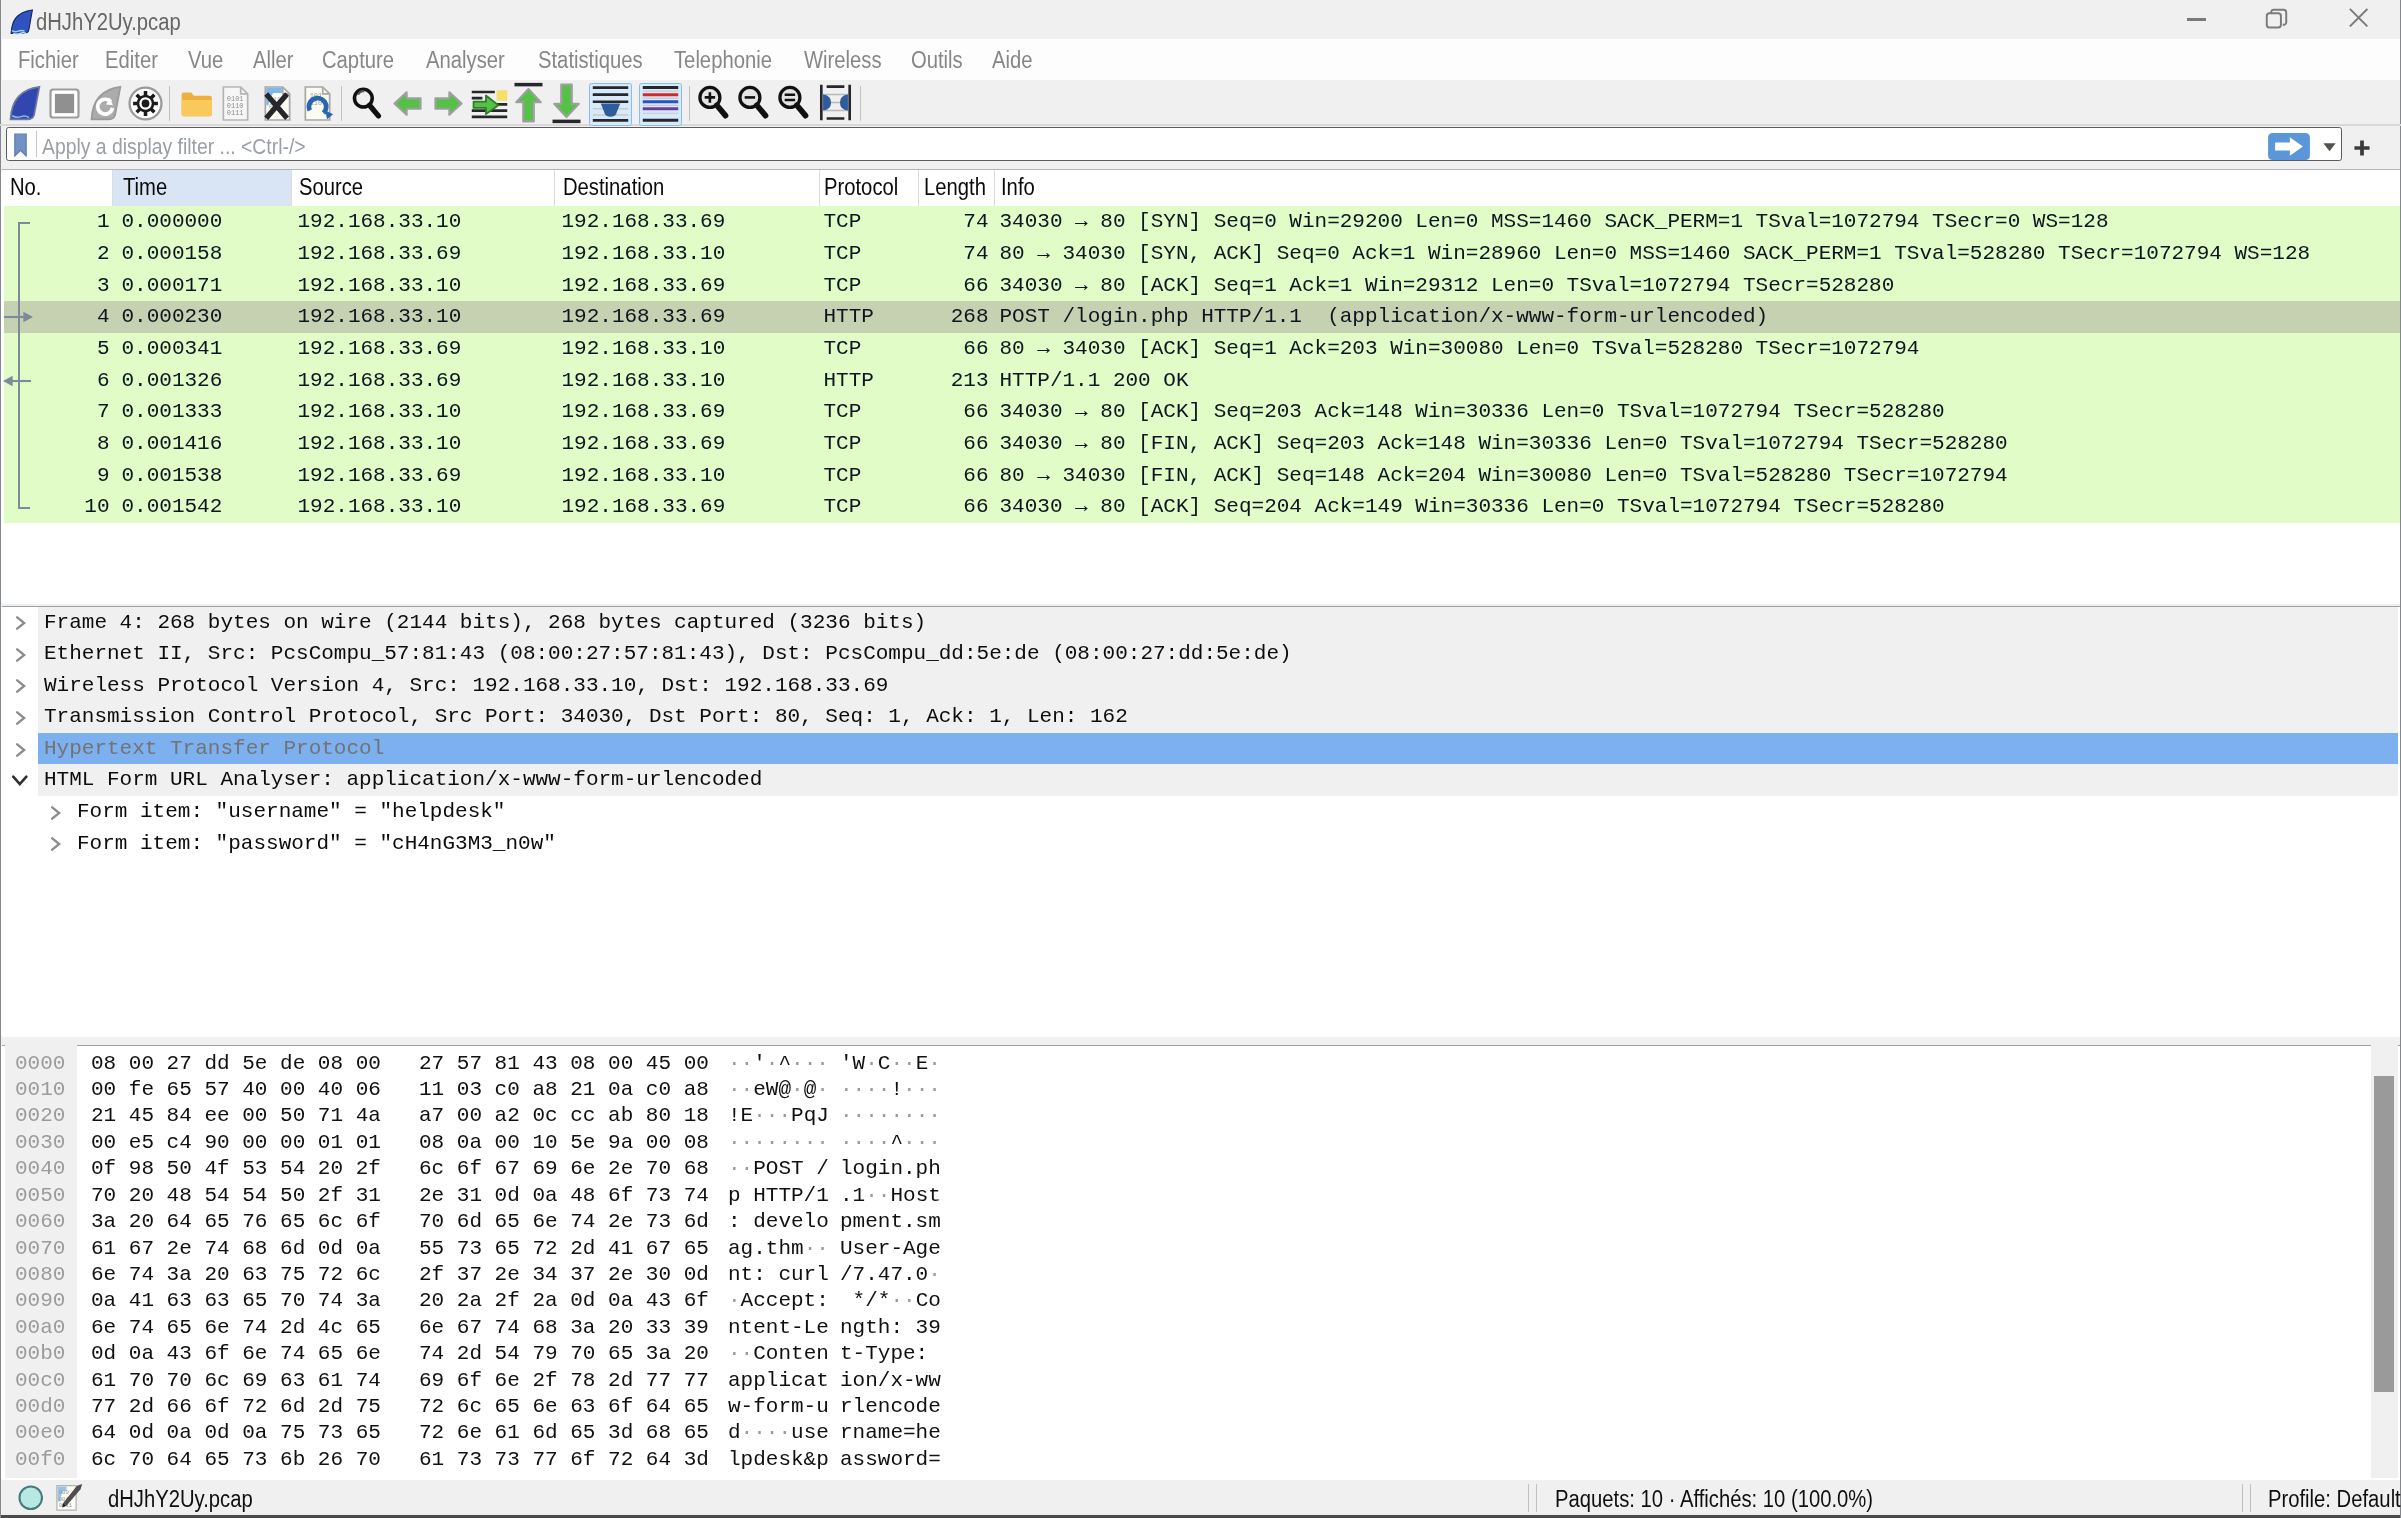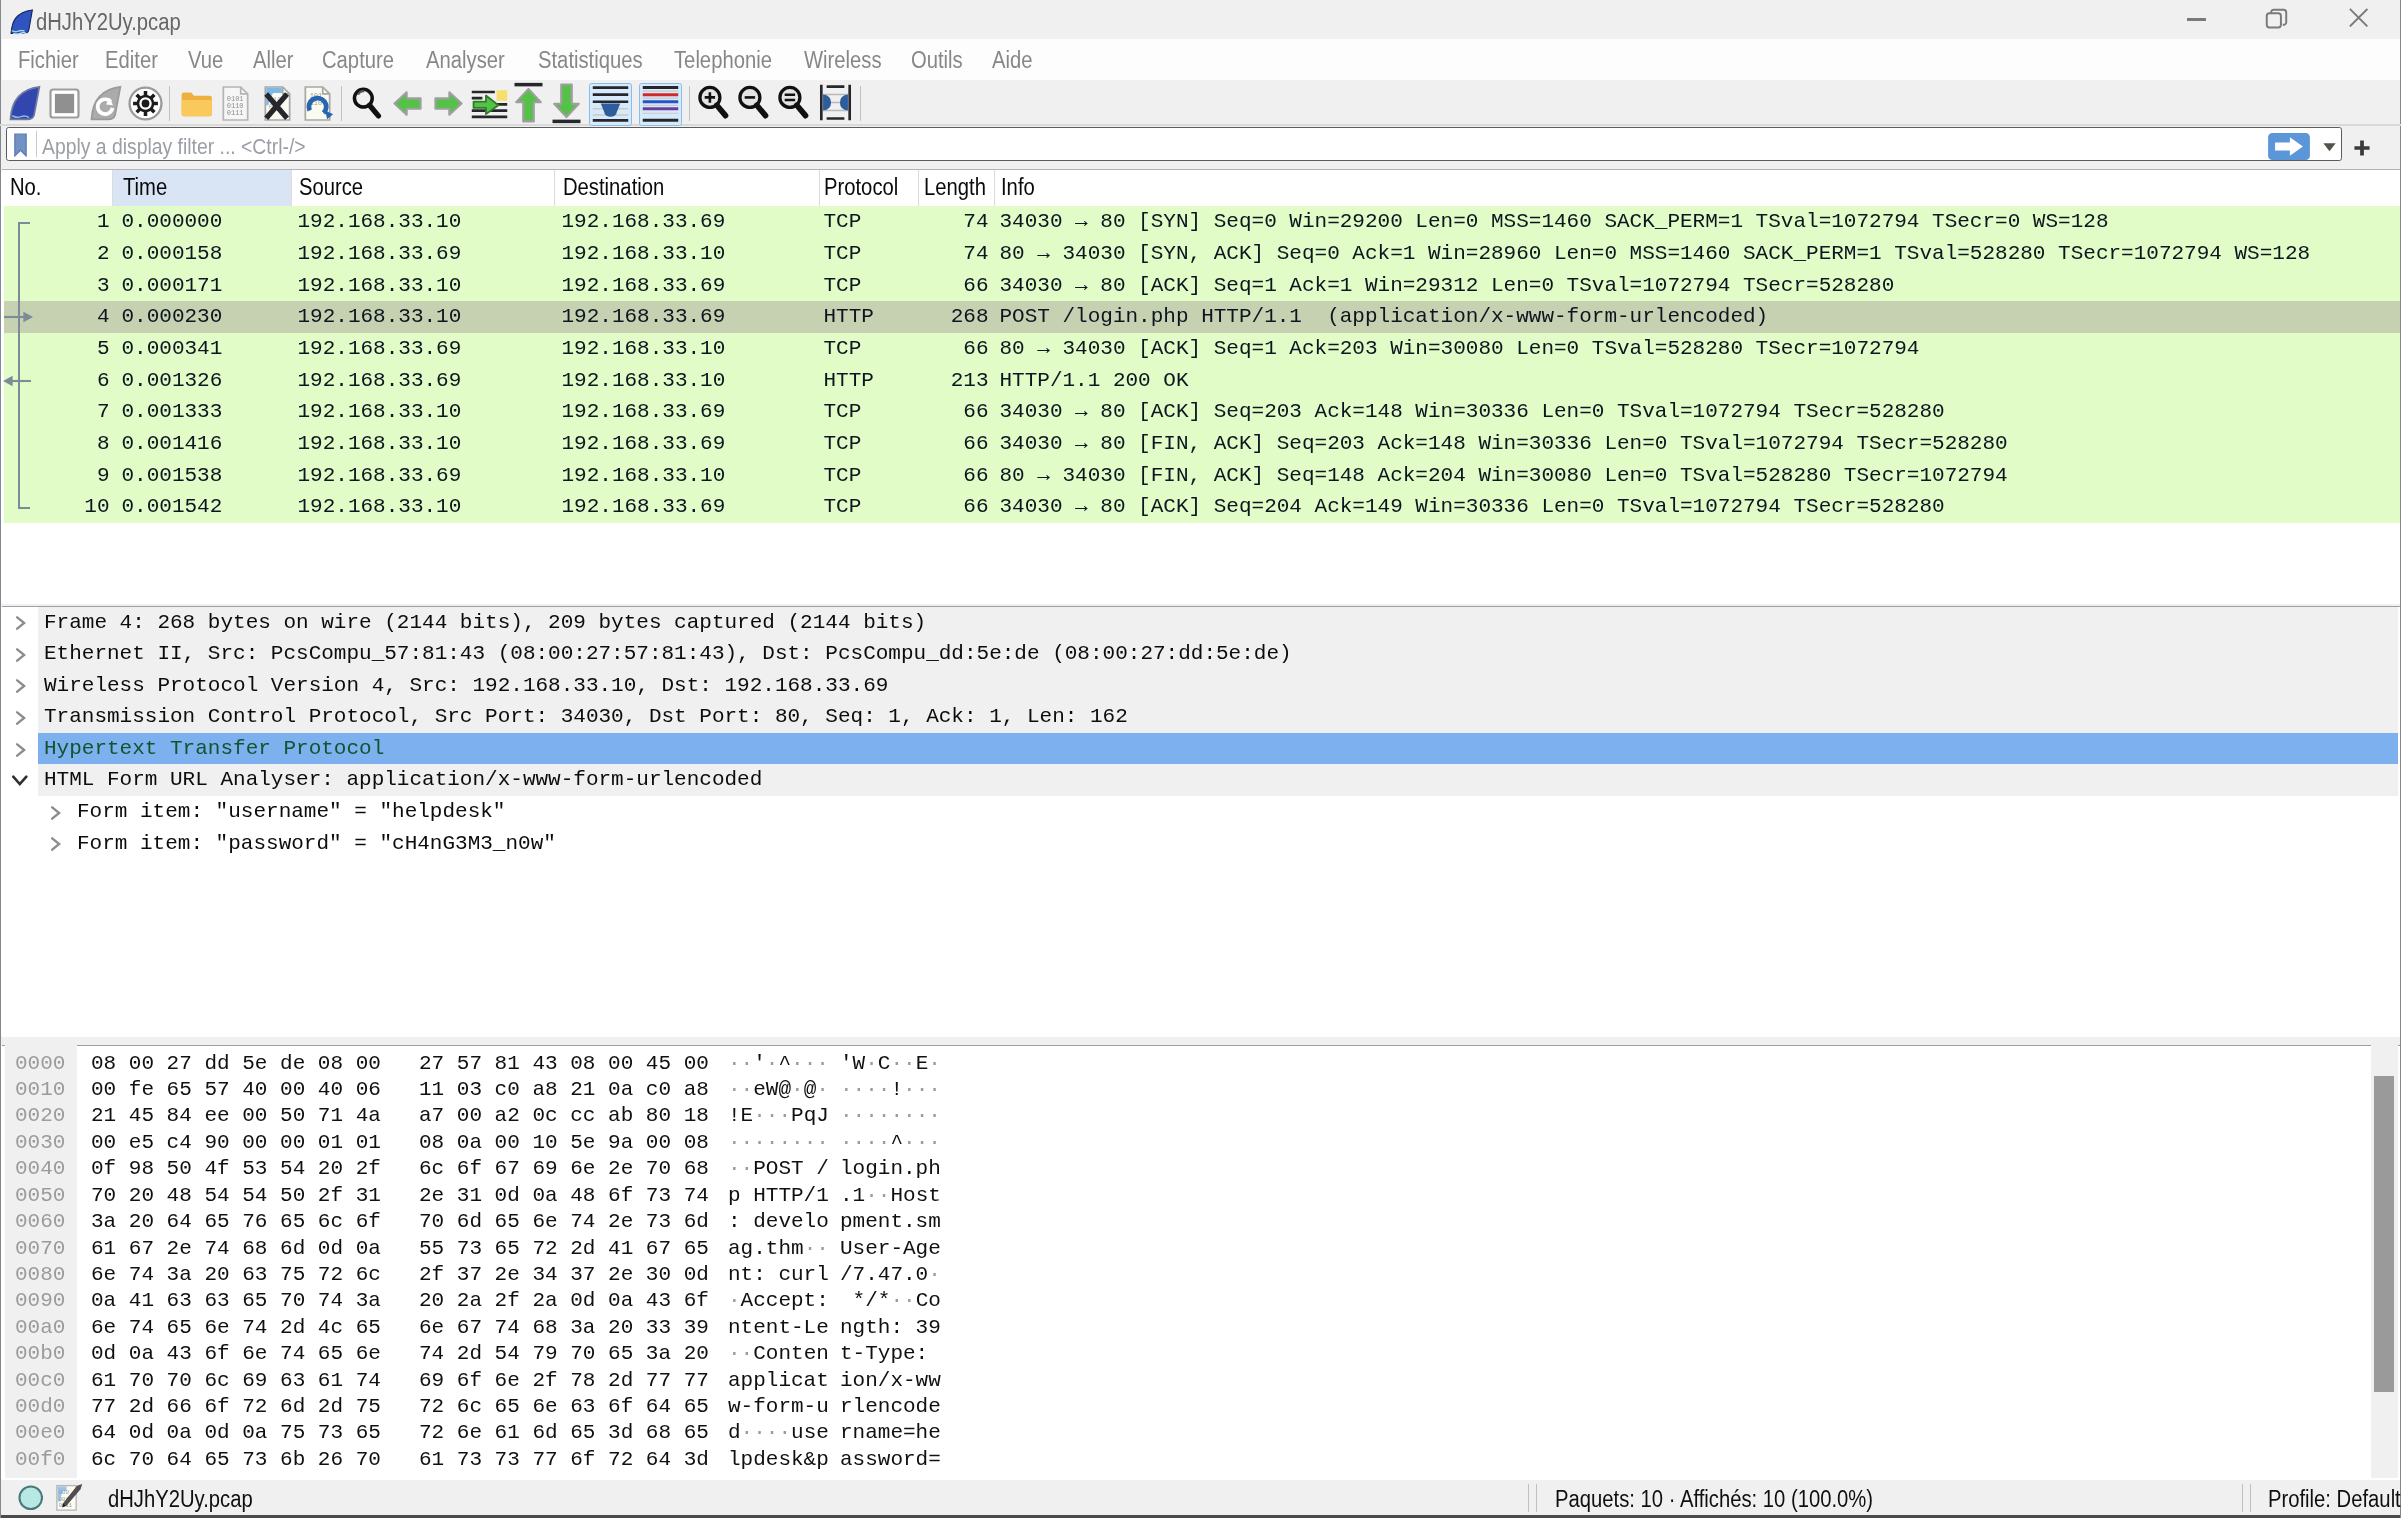--- a/index.html
+++ b/index.html
@@ -266,41 +266,41 @@
   </svg>
 <svg class="abs" style="left:1.8px;top:374px" width="30" height="14" viewBox="0 0 34 16">
 <path d="M10 8 L33 8" stroke="#7d8a99" stroke-width="2.4"></path>
     <path d="M12 2 L1 8 L12 14 Z" fill="#7d8a99"></path>
   </svg>
 <div class="abs" style="left:1.8px;top:606px;width:2398px;height:430px;background:#ffffff;border-top:1.3px solid #9aa0a8"></div>
 <div class="abs" style="left:38px;top:607px;width:2360px;height:32px;background:#f0f0f0"></div>
 <svg class="abs" style="left:15px;top:615px" width="11.4" height="16" viewBox="0 0 13 18">
     <path d="M2.5 2.5 L10.5 9 L2.5 15.5" fill="none" stroke="#8c8c8c" stroke-width="2.7" stroke-linecap="round"></path>
   </svg>
-<div class="abs mono" style="left:44px;top:607px;line-height:32px;color:#0c0c0c">Frame 4: 268 bytes on wire (2144 bits), 209 bytes captured (2144 bits)</div>
+<div class="abs mono" style="left:44px;top:607px;line-height:32px;color:#0c0c0c">Frame 4: 268 bytes on wire (2144 bits), 268 bytes captured (3236 bits)</div>
 <div class="abs" style="left:38px;top:638px;width:2360px;height:32px;background:#f0f0f0"></div>
 <svg class="abs" style="left:15px;top:647px" width="11.4" height="16" viewBox="0 0 13 18">
     <path d="M2.5 2.5 L10.5 9 L2.5 15.5" fill="none" stroke="#8c8c8c" stroke-width="2.7" stroke-linecap="round"></path>
   </svg>
 <div class="abs mono" style="left:44px;top:638px;line-height:32px;color:#0c0c0c">Ethernet II, Src: PcsCompu_57:81:43 (08:00:27:57:81:43), Dst: PcsCompu_dd:5e:de (08:00:27:dd:5e:de)</div>
 <div class="abs" style="left:38px;top:670px;width:2360px;height:32px;background:#f0f0f0"></div>
 <svg class="abs" style="left:15px;top:678px" width="11.4" height="16" viewBox="0 0 13 18">
     <path d="M2.5 2.5 L10.5 9 L2.5 15.5" fill="none" stroke="#8c8c8c" stroke-width="2.7" stroke-linecap="round"></path>
   </svg>
 <div class="abs mono" style="left:44px;top:670px;line-height:32px;color:#0c0c0c">Wireless Protocol Version 4, Src: 192.168.33.10, Dst: 192.168.33.69</div>
 <div class="abs" style="left:38px;top:701px;width:2360px;height:32px;background:#f0f0f0"></div>
 <svg class="abs" style="left:15px;top:710px" width="11.4" height="16" viewBox="0 0 13 18">
     <path d="M2.5 2.5 L10.5 9 L2.5 15.5" fill="none" stroke="#8c8c8c" stroke-width="2.7" stroke-linecap="round"></path>
   </svg>
 <div class="abs mono" style="left:44px;top:701px;line-height:32px;color:#0c0c0c">Transmission Control Protocol, Src Port: 34030, Dst Port: 80, Seq: 1, Ack: 1, Len: 162</div>
 <div class="abs" style="left:38px;top:733px;width:2360px;height:32px;background:#7cb0ef"></div>
 <svg class="abs" style="left:15px;top:742px" width="11.4" height="16" viewBox="0 0 13 18">
     <path d="M2.5 2.5 L10.5 9 L2.5 15.5" fill="none" stroke="#8c8c8c" stroke-width="2.7" stroke-linecap="round"></path>
   </svg>
-<div class="abs mono" style="left:44px;top:733px;line-height:32px;color:#14532d">Hypertext Transfer Protocol</div>
+<div class="abs mono" style="left:44px;top:733px;line-height:32px;color:#737373">Hypertext Transfer Protocol</div>
 <div class="abs" style="left:38px;top:764px;width:2360px;height:32px;background:#f0f0f0"></div>
 <svg class="abs" style="left:11.4px;top:774px" width="17.6" height="14" viewBox="0 0 20 16">
     <path d="M2.5 3 L10 11.5 L17.5 3" fill="none" stroke="#2f2f2f" stroke-width="3" stroke-linecap="round"></path>
   </svg>
 <div class="abs mono" style="left:44px;top:764px;line-height:32px;color:#0c0c0c">HTML Form URL Analyser: application/x-www-form-urlencoded</div>
 <svg class="abs" style="left:50px;top:805px" width="11.4" height="16" viewBox="0 0 13 18">
     <path d="M2.5 2.5 L10.5 9 L2.5 15.5" fill="none" stroke="#8c8c8c" stroke-width="2.7" stroke-linecap="round"></path>
   </svg>
 <div class="abs mono" style="left:77px;top:796px;line-height:32px;color:#0c0c0c">Form item: "username" = "helpdesk"</div>
 <svg class="abs" style="left:50px;top:836px" width="11.4" height="16" viewBox="0 0 13 18">

